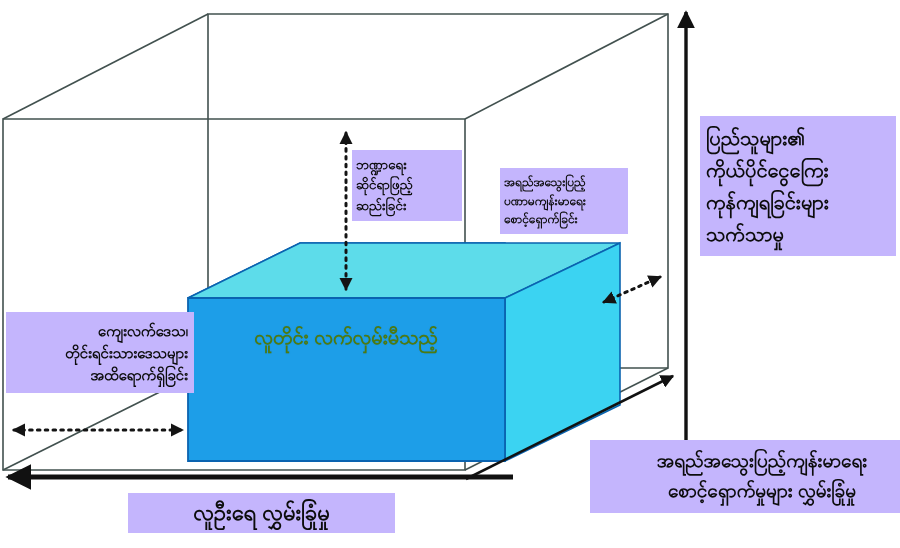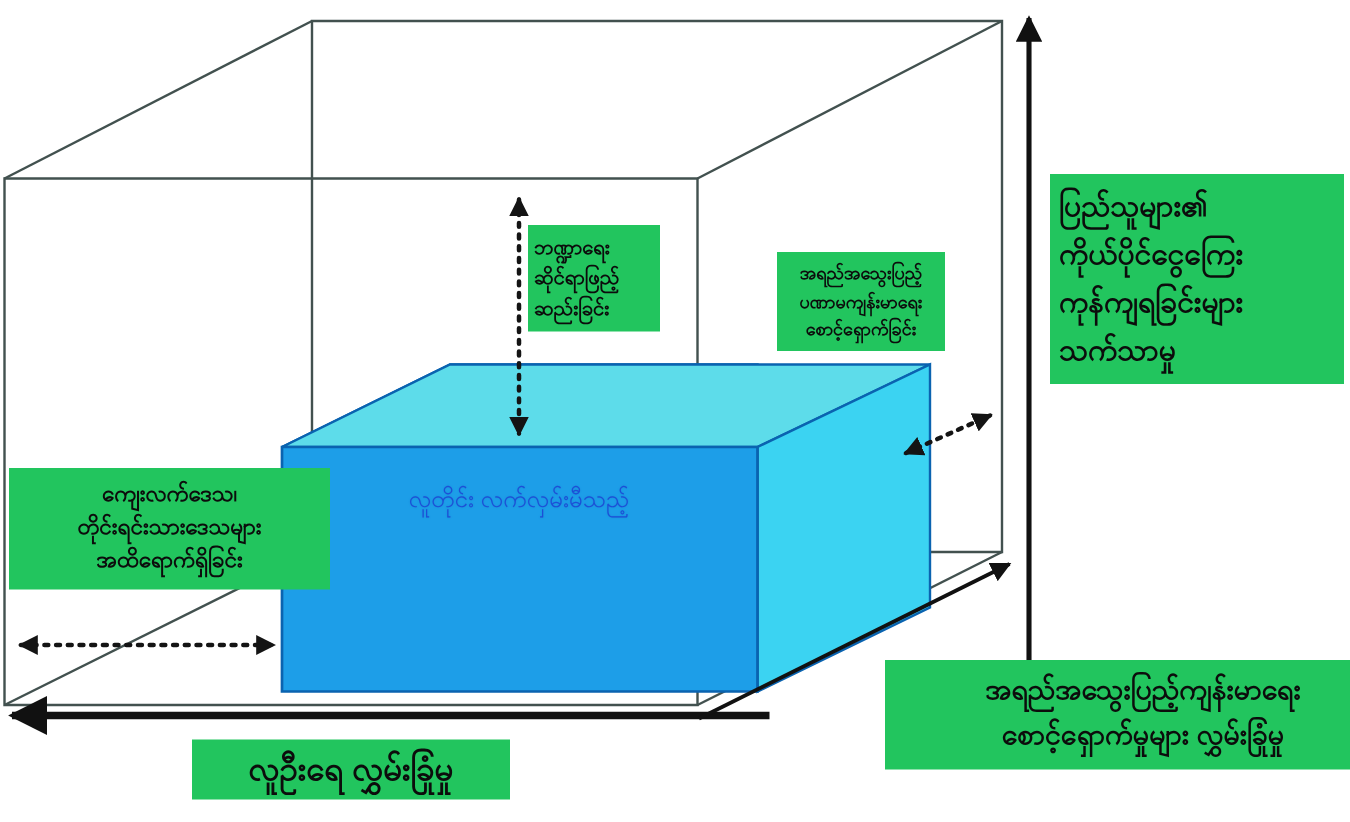--- a/index.html
+++ b/index.html
@@ -5,39 +5,39 @@
   html,body{margin:0;padding:0;background:#ffffff;}
   body{
     width:900px;height:548px;overflow:hidden;position:relative;
     font-family:"Liberation Sans","DejaVu Sans",sans-serif;
   }
   #stage{position:absolute;inset:0;width:900px;height:548px;}
   svg#scene{position:absolute;left:0;top:0;width:900px;height:548px;}
 
   .lbl{
     position:absolute;
-    background:#22c55e;
+    background:#c4b5fd;
     color:#0c0c0c;
     font-weight:bold;
     line-height:1.45;
     text-align:center;
     box-sizing:border-box;
     white-space:pre-line;
   }
-  #label-rural{left:6px;top:312px;width:214px;padding:8px 6px;font-size:15px;text-align:center;font-family:Liberation Mono, monospace;}
-  #label-financing{left:352px;top:150px;width:88px;padding:5px 4px;font-size:13.5px;text-align:left;line-height:1.5;}
-  #label-quality-primary{left:518px;top:168px;width:112px;padding:5px 4px;font-size:12px;text-align:center;line-height:1.55;}
+  #label-rural{left:6px;top:312px;width:188px;padding:8px 6px;font-size:15px;text-align:right;}
+  #label-financing{left:352px;top:150px;width:110px;padding:5px 4px;font-size:13.5px;text-align:left;line-height:1.5;}
+  #label-quality-primary{left:500px;top:168px;width:128px;padding:5px 4px;font-size:12px;text-align:left;line-height:1.55;}
   #label-oop{left:700px;top:116px;width:196px;padding:6px 6px;font-size:20px;text-align:left;line-height:1.6;}
-  #label-population{left:128px;top:493px;width:212px;padding:4px 6px;font-size:22px;}
+  #label-population{left:128px;top:493px;width:267px;padding:4px 6px;font-size:22px;}
   #label-service{left:590px;top:440px;width:344px;padding:6px 6px;font-size:19px;line-height:1.6;}
 
   #cube-text{
     position:absolute;left:190px;top:320px;width:312px;
-    color:#1d4ed8;font-weight:normal;text-align:center;
-    font-size:16px;line-height:1.75;
+    color:#4d7c0f;font-weight:bold;text-align:center;
+    font-size:20px;line-height:1.75;
     text-shadow:0 0 1px #1b7fd0;
     pointer-events:none;
   }
   #cube-text div{white-space:nowrap;}
 </style>
 </head>
 <body>
 
 <div id="stage">
 

